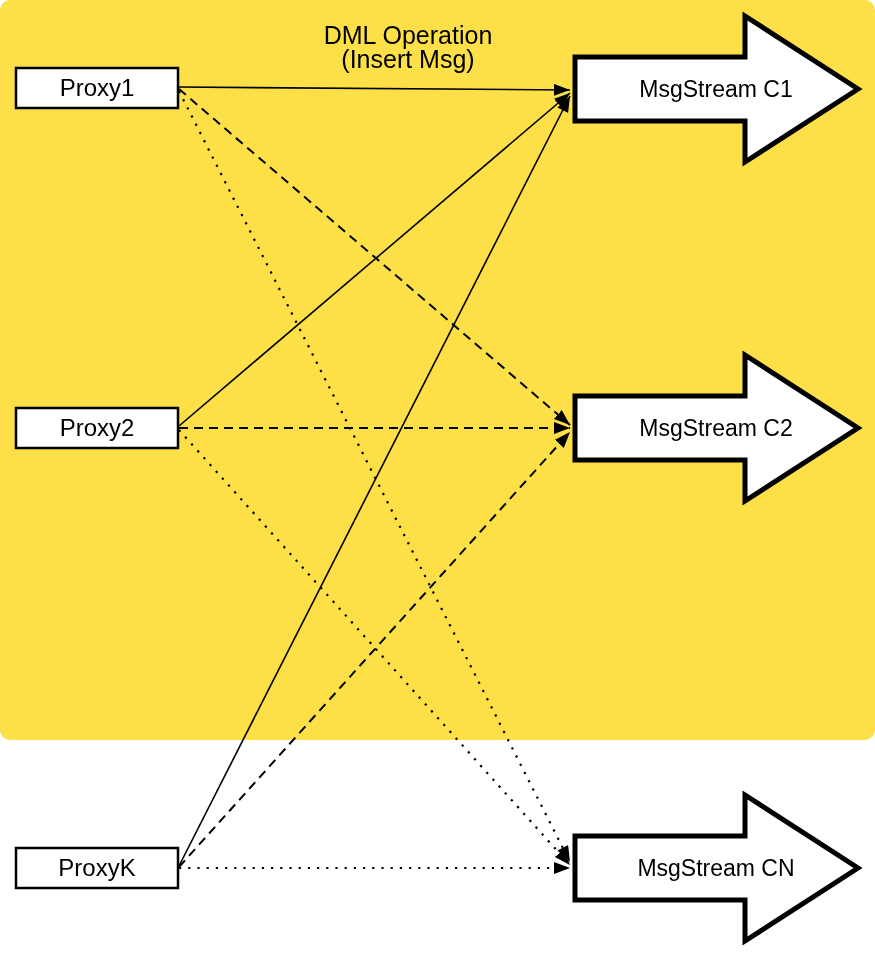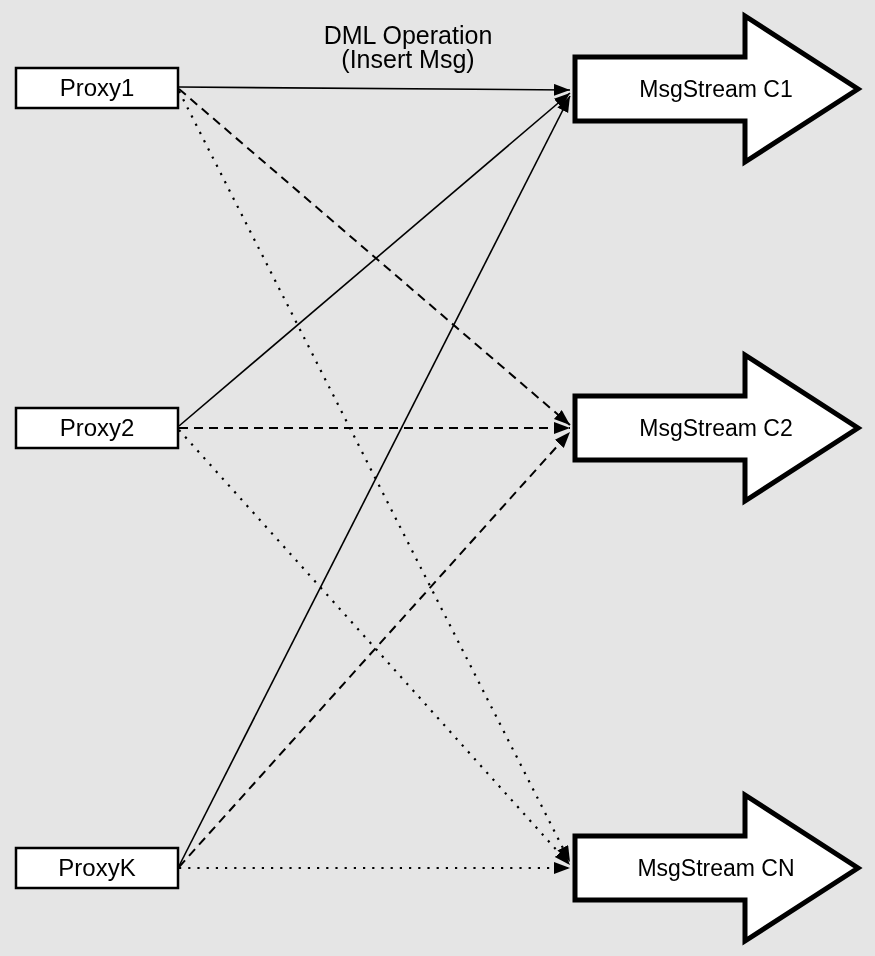--- a/index.html
+++ b/index.html
@@ -9,22 +9,23 @@
     width: 875px;
     height: 956px;
     overflow: hidden;
   }
   body {
     font-family: "Liberation Sans", sans-serif;
   }
   .stage {
     position: relative;
     width: 875px;
-    height: 956px;
-    background: #e5e5e5;
+    height: 740px;
+    background: #fde047;
+    border-radius: 10px;
   }
   svg {
     display: block;
   }
   text {
     fill: #000000;
     font-family: "Liberation Sans", sans-serif;
   }
   .title-text {
     font-size: 25px;

